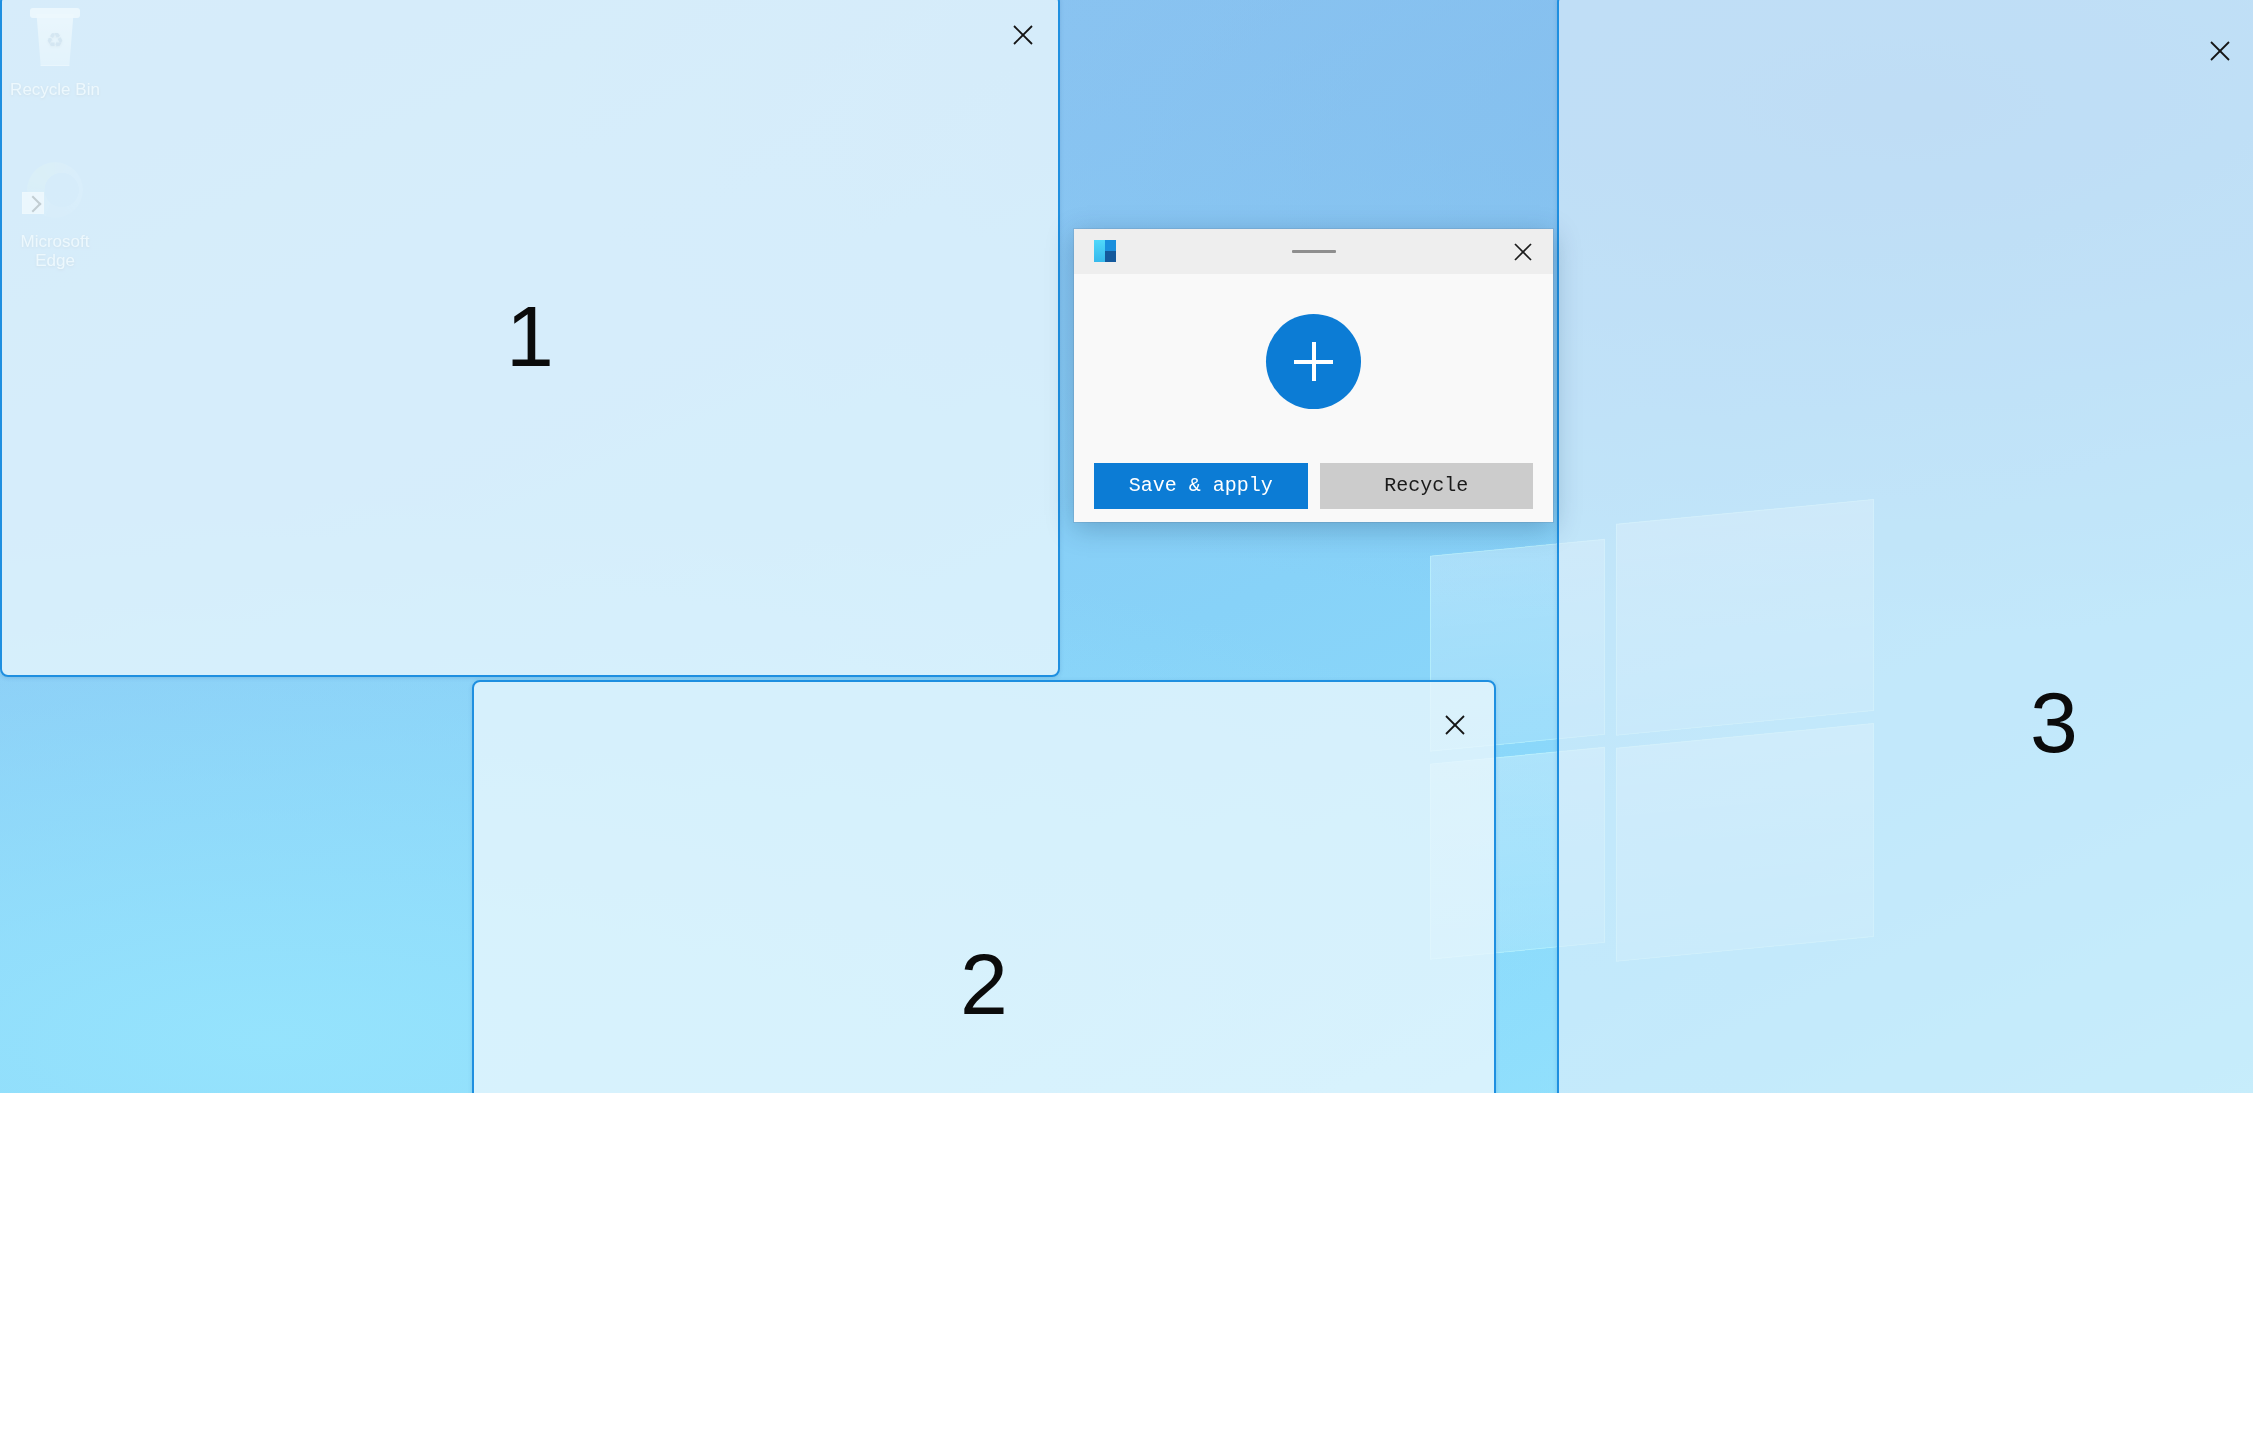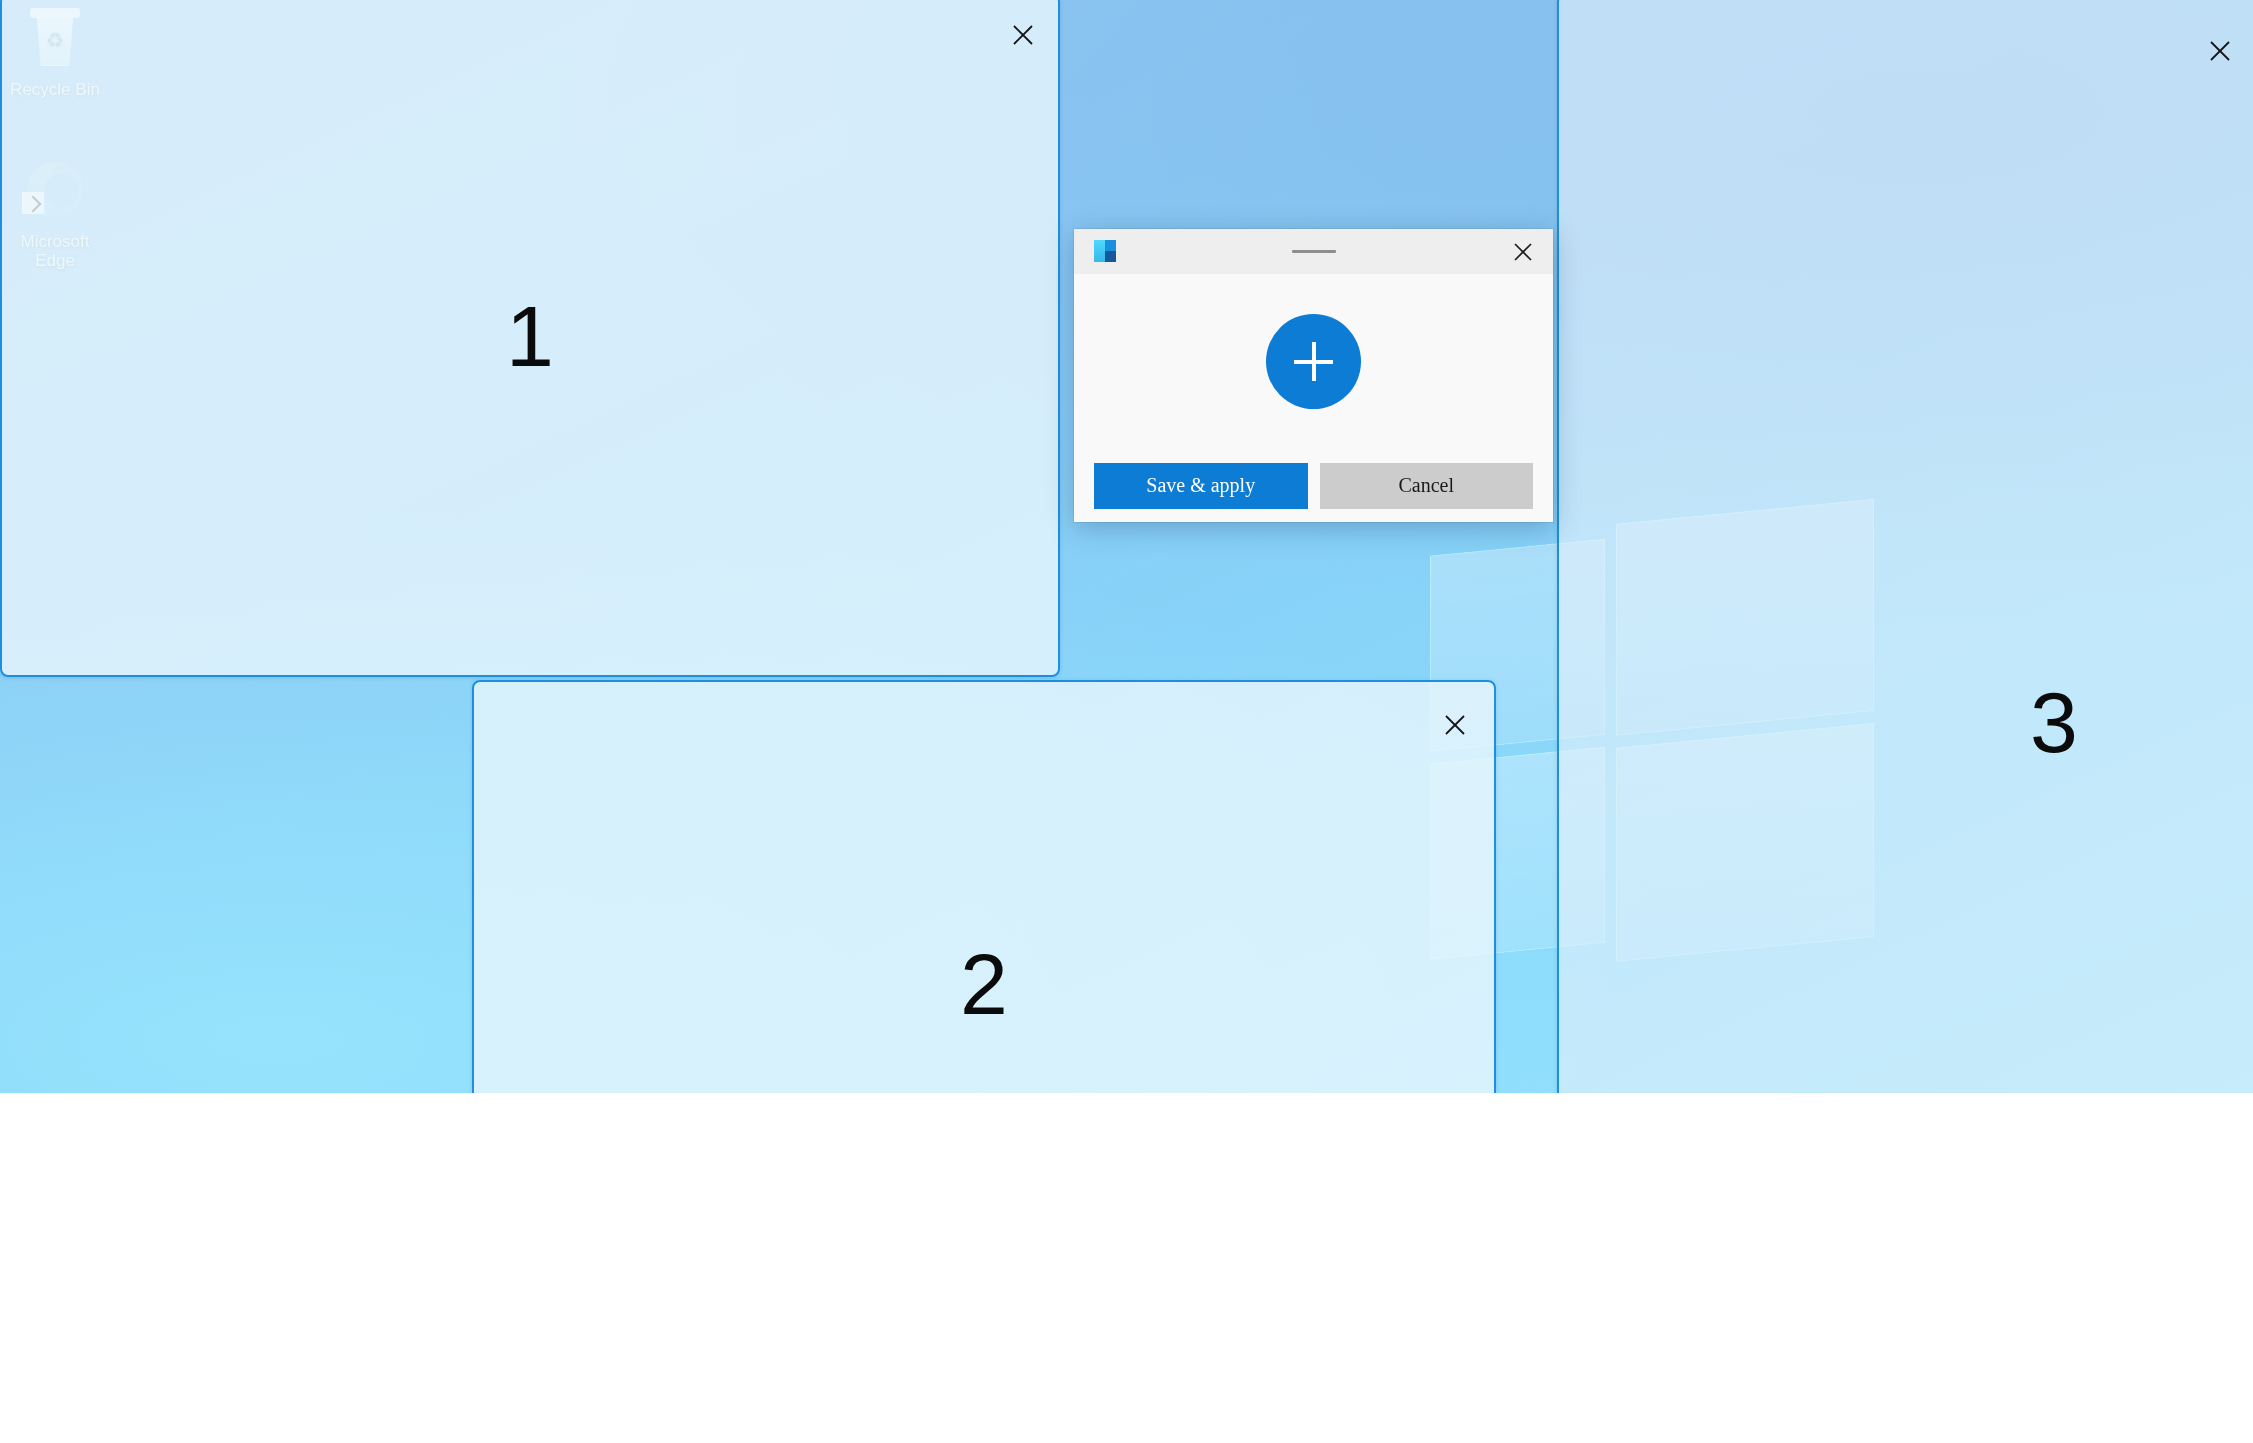--- a/index.html
+++ b/index.html
@@ -256,21 +256,21 @@
     align-items: center;
     padding: 0 20px;
     gap: 12px;
     background: #f9f9f9;
   }
   #dialog .btn {
     height: 46px;
     flex: 1 1 0;
     border: none;
     font-size: 20px;
-    font-family: Liberation Serif, serif;
+    font-family: Liberation Mono, monospace;
     cursor: pointer;
   }
   #dialog .btn-primary { background: #0c7cd5; color: #ffffff; }
   #dialog .btn-secondary { background: #cccccc; color: #1a1a1a; }
 </style>
 </head>
 <body>
 
 <div id="screen">
 
@@ -346,18 +346,18 @@
         </svg>
       </div>
     </div>
 
     <div class="body">
       <button class="add-btn"></button>
     </div>
 
     <div class="footer">
       <button class="btn btn-primary">Save &amp; apply</button>
-      <button class="btn btn-secondary">Cancel</button>
+      <button class="btn btn-secondary">Recycle</button>
     </div>
 
   </div>
 
 </div>
 
 </body></html>

